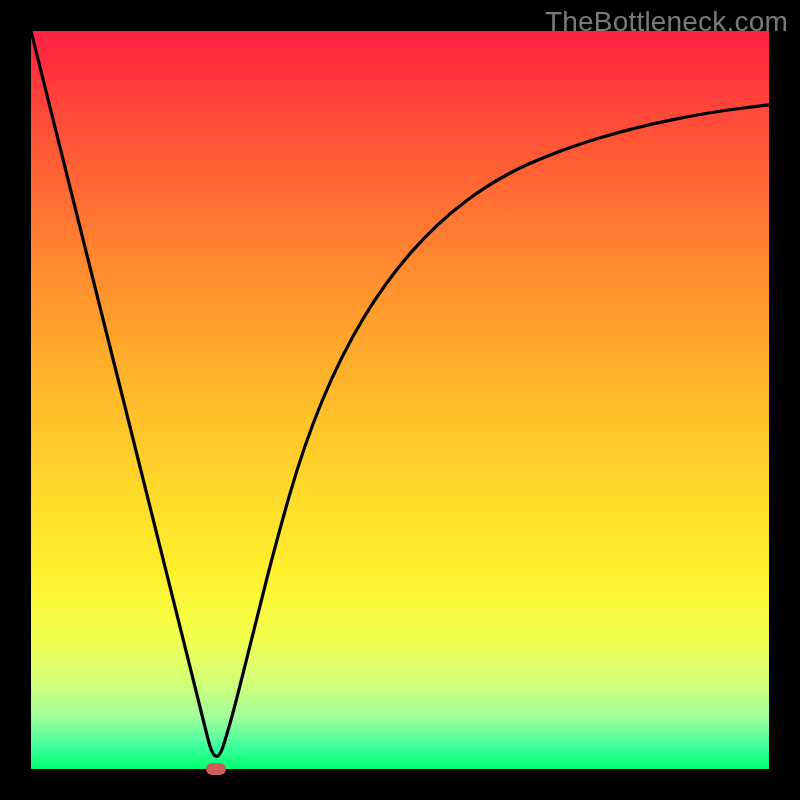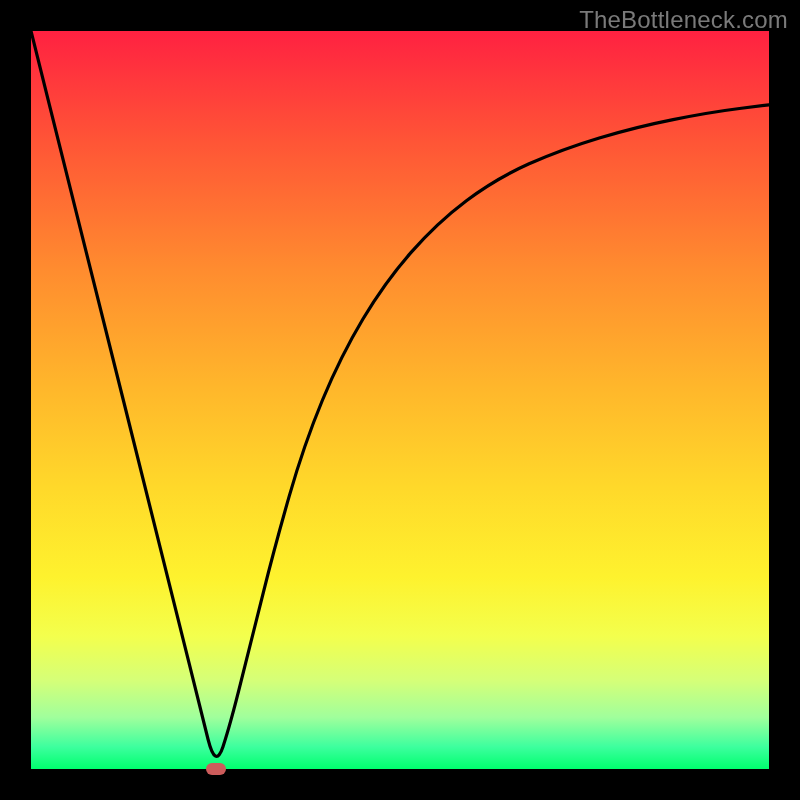--- a/index.html
+++ b/index.html
@@ -38,21 +38,21 @@
       #a0ff9c 93%,
       #3dff9e 97%,
       #00ff6e 100%
     );
   }
   .watermark {
     position: absolute;
     top: 6px;
     right: 12px;
     color: #7a7a7a;
-    font-size: 24px;
+    font-size: 28px;
     letter-spacing: 0.2px;
     z-index: 5;
     user-select: none;
   }
   svg.curve {
     position: absolute;
     top: 0;
     left: 0;
   }
   .bottleneck-marker {

